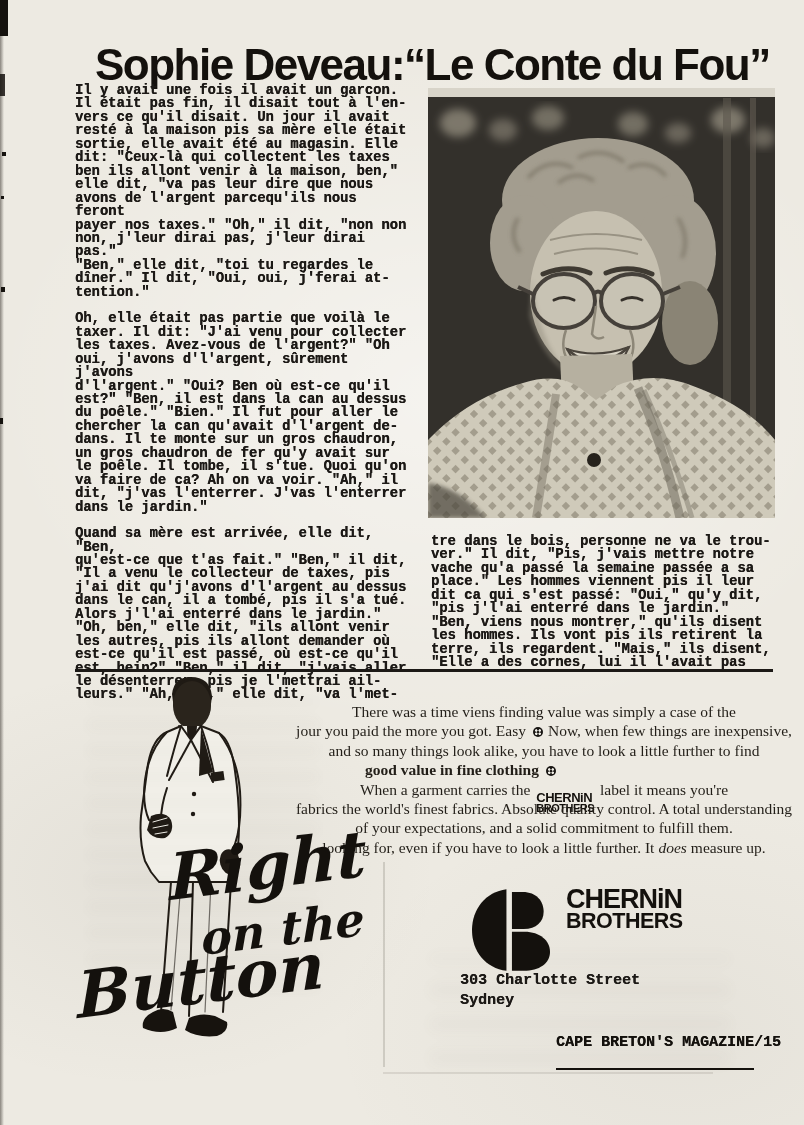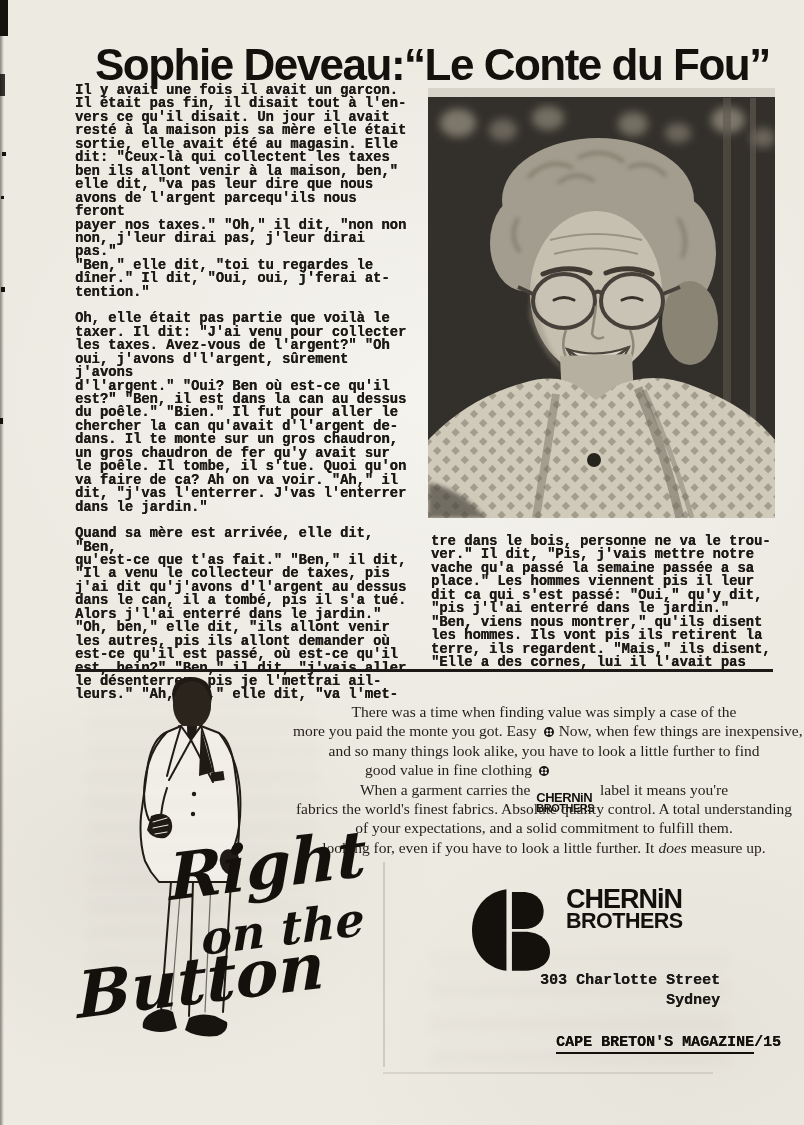--- a/index.html
+++ b/index.html
@@ -34,44 +34,44 @@
   
   .man-art { position:absolute; left:95px; top:676px; width:290px; height:385px; }
   .script { position:absolute; font-family:"DejaVu Serif", serif; font-style:italic; font-weight:700;
     color:#14110d; transform:rotate(-7deg) skewX(-6deg); transform-origin:left bottom; white-space:nowrap; z-index:4; }
   .script-1 { left:170px; top:840px; font-size:64px; }
   .script-2 { left:202px; top:912px; font-size:46px; }
   .script-3 { left:78px;  top:958px; font-size:64px; }
   .ad-copy { position:absolute; left:293px; top:703px; width:502px;
     font-family:"Liberation Serif", serif; font-size:15.5px; color:#221e18; }
   .ad-line { height:19.4px; text-align:center; white-space:nowrap; }
-  .ad-line.left { text-align:left; padding-left:72px; }
+  .ad-line.left { text-align:left; padding-left:72px;font-weight:bold; }
   .it { font-style:italic; margin:0 4px;text-align:center; }
   .button-icon { display:inline-block; width:10px; height:10px; border-radius:50%;
     margin:0 5px 0 7px; vertical-align:-1px;
     background:
       radial-gradient(circle at 33% 35%, #f3f1ea 0.9px, rgba(0,0,0,0) 1.6px),
       radial-gradient(circle at 67% 35%, #f3f1ea 0.9px, rgba(0,0,0,0) 1.6px),
       radial-gradient(circle at 33% 67%, #f3f1ea 0.9px, rgba(0,0,0,0) 1.6px),
       radial-gradient(circle at 67% 67%, #f3f1ea 0.9px, rgba(0,0,0,0) 1.6px),
       #191613; }
   .inline-brand { display:inline-flex; flex-direction:column; vertical-align:-7px;
     margin:0 6px; line-height:1; text-align:left; color:#14110d; }
   .inline-brand .l1 { font:700 13px/11px "Liberation Sans", sans-serif; letter-spacing:-0.5px; }
   .inline-brand .l2 { font:700 11px/10px "Liberation Sans", sans-serif; letter-spacing:-0.5px; }
   .cb-logo { position:absolute; left:472px; top:884px; width:78px; height:92px; }
   .brand-big { position:absolute; left:566px; top:888px; color:#14110d; }
   .brand-big .l1 { font:700 27px/23px "Liberation Sans", sans-serif; letter-spacing:-1px; }
   .brand-big .l2 { font:700 21.5px/20px "Liberation Sans", sans-serif; letter-spacing:-0.5px; }
-  .address { position:absolute; left:460px; top:971px; width:260px; text-align:right;
+  .address { position:absolute; left:460px; top:971px; width:260px; text-align:left;
     font:700 15px/20px "Liberation Mono", monospace; color:#1c1916; text-shadow:0.3px 0 0 currentColor; }
   .footer { position:absolute; left:556px; top:1034px;
     font:700 15px/18px "Liberation Mono", monospace; color:#14110d; white-space:nowrap;
     text-shadow:0.3px 0 0 currentColor; }
-  .footer .name { border-bottom:2.5px solid #14110d; padding-bottom:1px; }
+  .footer .name { border-bottom:2.5px solid #14110d; padding-bottom:17px; }
   
   .ghost1 { position:absolute; left:88px; top:700px; width:230px; height:290px;
     background:repeating-linear-gradient(0deg, rgba(90,85,75,0.10) 0 10px, rgba(0,0,0,0) 10px 26px);
     filter:blur(6px); opacity:.35; z-index:1; }
   .ghost2 { position:absolute; left:430px; top:955px; width:300px; height:110px;
     background:repeating-linear-gradient(0deg, rgba(90,85,75,0.12) 0 14px, rgba(0,0,0,0) 14px 34px);
     filter:blur(7px); opacity:.3; }
   .ghost-rule  { position:absolute; left:383px; top:862px; width:2px; height:205px; background:rgba(70,65,58,0.18); }
   .ghost-hline { position:absolute; left:383px; top:1072px; width:330px; height:2px; background:rgba(70,65,58,0.12); }
 </style>
@@ -274,22 +274,22 @@
         <path d="M94,342 Q106,336 120,340 L132,346 Q134,356 122,360 Q102,362 90,354 Z" fill="#17130e" stroke="none"></path>
       </g>
     </svg>
   </div>
 
   <div class="script script-1">Right</div>
   <div class="script script-2">on the</div>
   <div class="script script-3">Button</div>
 
   <div class="ad-copy">
-    <div class="ad-line"><span>There was a time when finding value was simply a case of the</span></div>
-    <div class="ad-line"><span>more you paid the monte you got. Easy</span><span class="button-icon"></span><span>Now, when few things are inexpensive,</span></div>
+    <div class="ad-line"><span>There was a time viens finding value was simply a case of the</span></div>
+    <div class="ad-line"><span>jour you paid the more you got. Easy</span><span class="button-icon"></span><span>Now, when few things are inexpensive,</span></div>
     <div class="ad-line"><span>and so many things look alike, you have to look a little further to find</span></div>
     <div class="ad-line left"><span>good value in fine clothing</span><span class="button-icon"></span></div>
     <div class="ad-line"><span>When a garment carries the</span><span class="inline-brand">
           <span class="l1">CHERNiN</span>
           <span class="l2">BROTHERS</span>
         </span><span>label it means you're</span></div>
     <div class="ad-line"><span>fabrics the world's finest fabrics. Absolute quality control. A total understanding</span></div>
     <div class="ad-line"><span>of your expectations, and a solid commitment to fulfill them.</span></div>
     <div class="ad-line"><span>looking for, even if you have to look a little further. It</span><span class="it">does</span><span>measure up.</span></div>
   </div>

